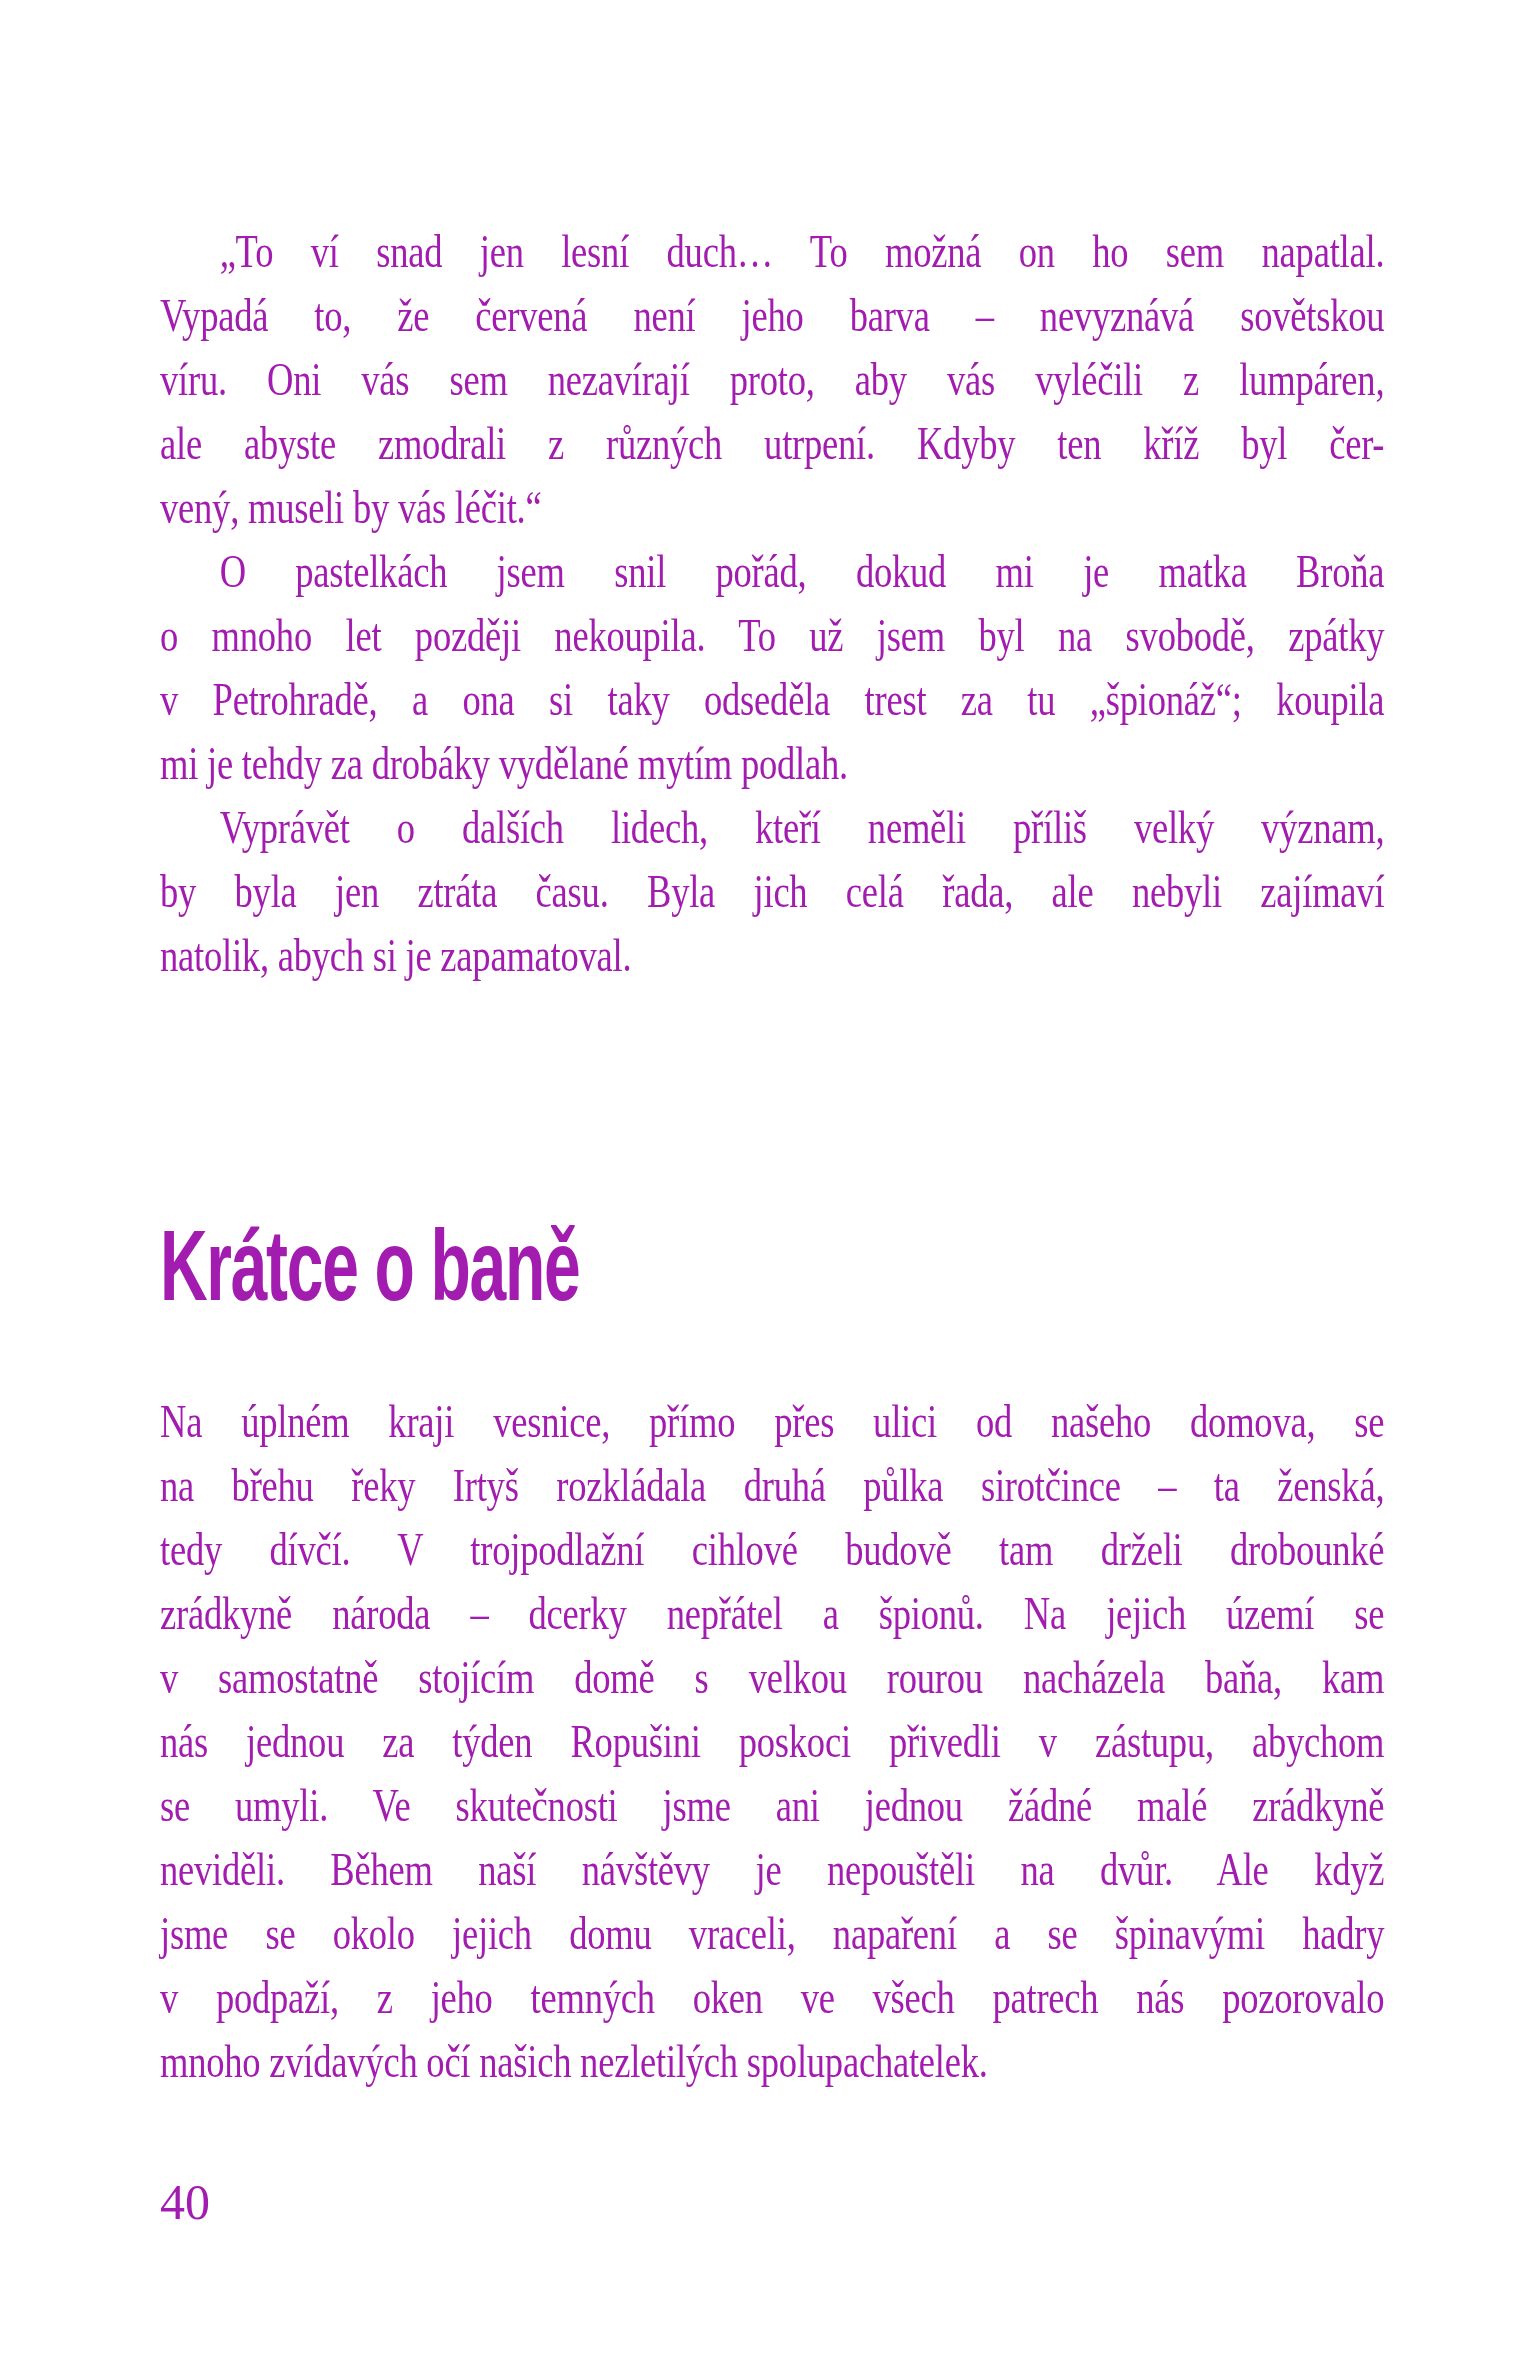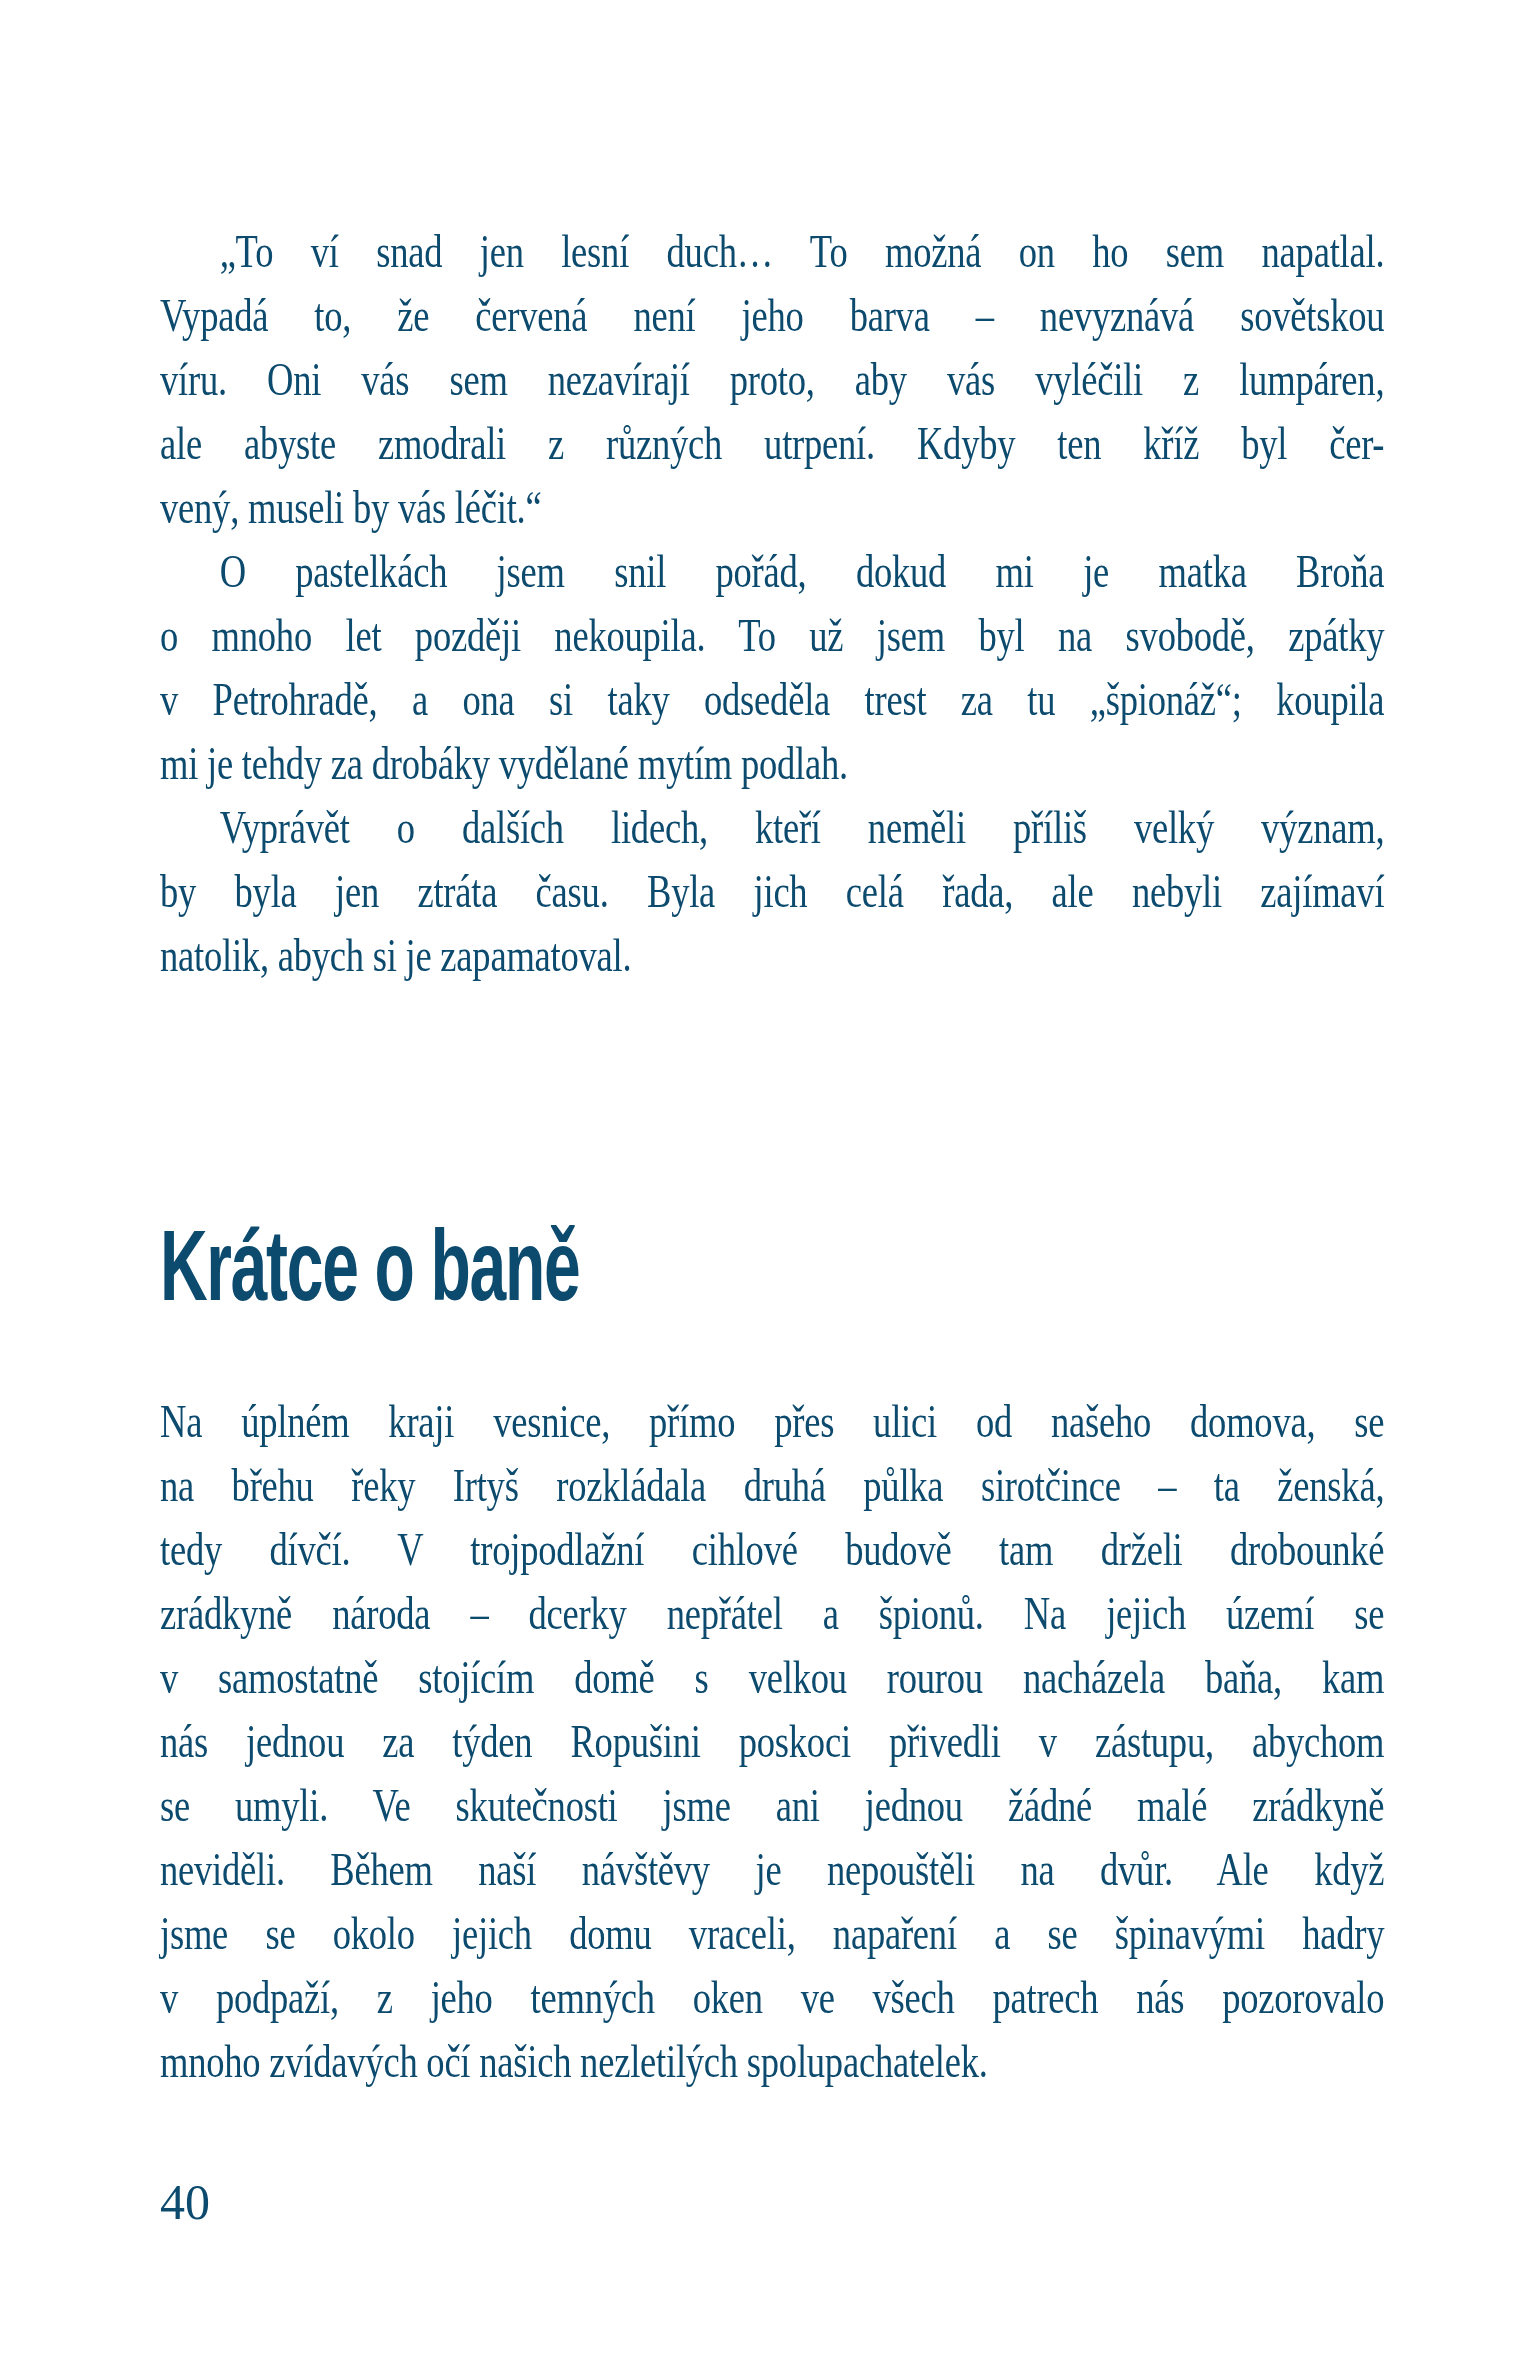--- a/index.html
+++ b/index.html
@@ -6,21 +6,21 @@
     margin: 0;
     padding: 0;
     background: #ffffff;
   }
   .page {
     position: relative;
     width: 1536px;
     height: 2363px;
     background: #ffffff;
     overflow: hidden;
-    color: #0c4a6e;
+    color: #a21caf;
     font-family: "Liberation Serif", serif;
     border-radius: 23px;
   }
   .text-column {
     position: absolute;
     left: 160px;
     top: 0;
     width: 1540px;            
     padding-top: 220px;
   }

